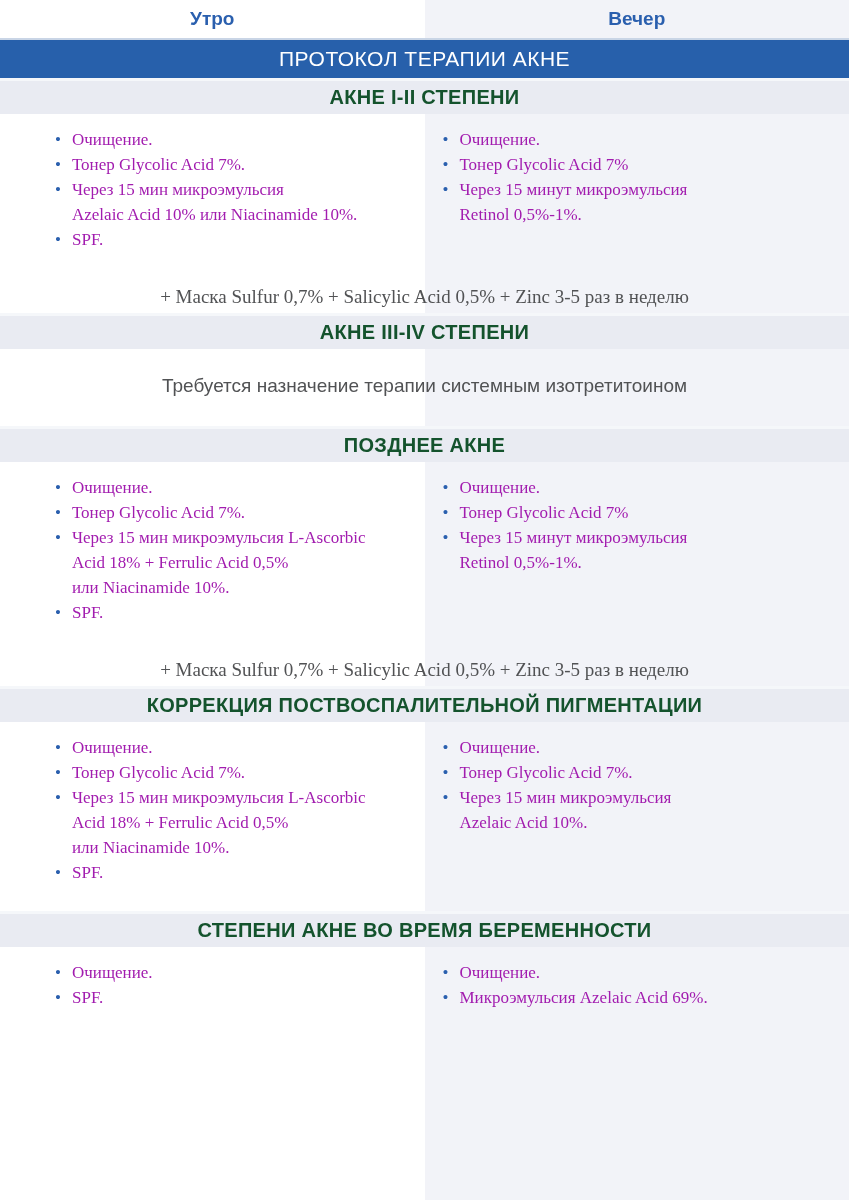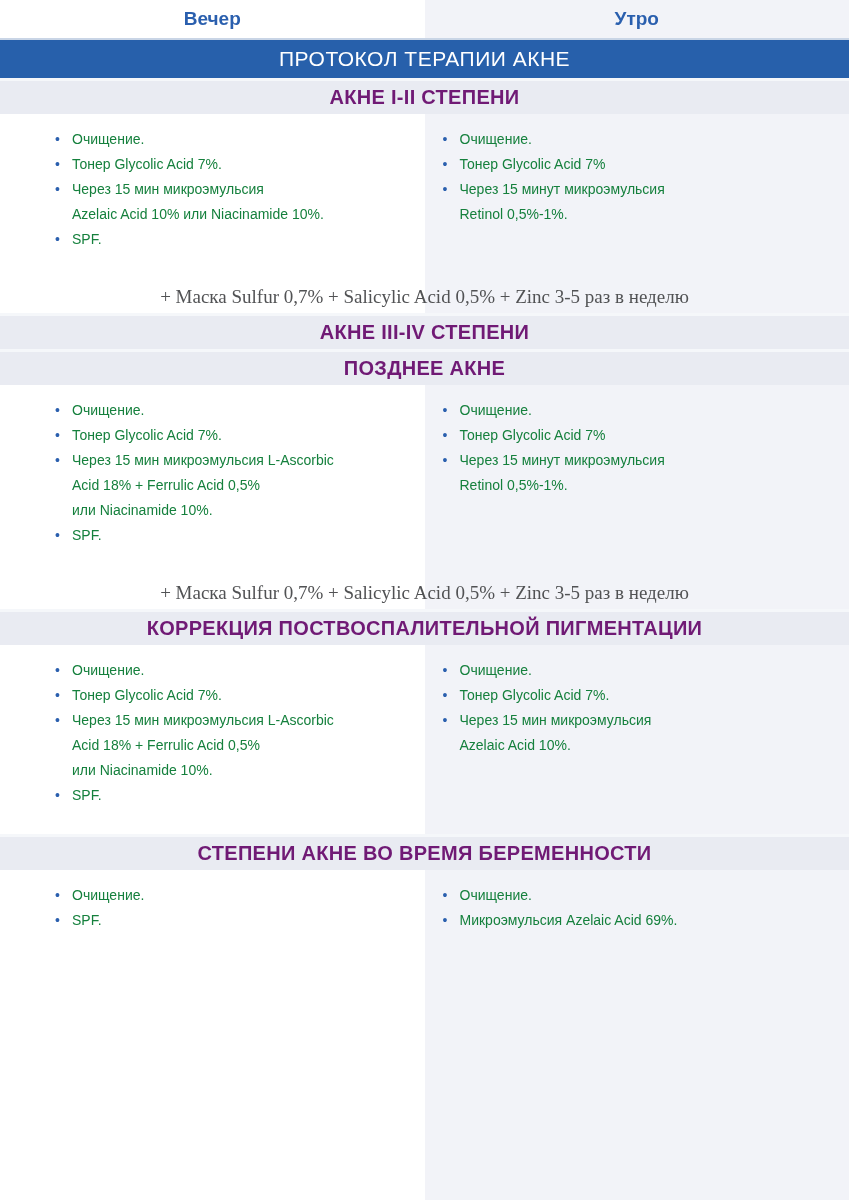--- a/index.html
+++ b/index.html
@@ -8,48 +8,48 @@
   .content { position:relative; z-index:1; }
 
   .col-headers { display:flex; height:38px; border-bottom:2px solid #c9d5e6; }
   .col-header { flex:1 1 50%; display:flex; align-items:center; justify-content:center;
                 color:#2a5fae; font-weight:bold; font-size:19px; }
 
   .title-bar { height:38px; background:#2760ab; color:#ffffff; font-weight:normal;
                font-size:21px; letter-spacing:0.5px; display:flex; align-items:center; justify-content:center; }
 
   .section-heading { height:33px; border-top:3px solid #f5f7fa; background:#e9ebf2;
-                     color:#701a75; font-weight:bold; font-size:20px; letter-spacing:0.3px;
+                     color:#14532d; font-weight:bold; font-size:20px; letter-spacing:0.3px;
                      display:flex; align-items:center; justify-content:center; }
 
   .section-body { display:flex; padding:13px 0 26px; }
   .cell { width:50%; box-sizing:border-box; }
   .cell-left  { padding-left:55px; padding-right:22px; }
   .cell-right { padding-left:18px; padding-right:22px; }
 
   ul.items { margin:0; padding:0; list-style:none; }
-  li.item { position:relative; padding-left:17px; font-size:14px; line-height:25px;
-            color:#15803d; white-space:pre-line; }
+  li.item { position:relative; padding-left:17px; font-size:17px; line-height:25px;
+            color:#a21caf; white-space:pre-line;font-family:Liberation Serif, serif; }
   li.item::before { content:"\2022"; position:absolute; left:0; top:0; color:#2a5fae; }
 
   .section-footnote { text-align:center; font-size:19px; line-height:25px; color:#515254;
                       margin-top:6px; padding-bottom:4px;font-family:Liberation Serif, serif; }
   .section-note { text-align:center; font-size:19px; line-height:25px; color:#515254;
                   padding:24px 0 28px; }
 </style>
 </head>
 <body>
 
 <div class="page">
   <div class="right-col-bg"></div>
   <div class="content">
 
     <div class="col-headers">
+      <div class="col-header">Утро</div>
       <div class="col-header">Вечер</div>
-      <div class="col-header">Утро</div>
     </div>
 
     <div class="title-bar">ПРОТОКОЛ ТЕРАПИИ АКНЕ</div>
 
     <div id="sections">
         <div class="section-heading">АКНЕ I-II СТЕПЕНИ</div>
         <div class="section-body">
           <div class="cell cell-left">
             <ul class="items">
               <li class="item">Очищение.</li>
@@ -63,20 +63,21 @@
             <ul class="items">
               <li class="item">Очищение.</li>
               <li class="item">Тонер Glycolic Acid 7%</li>
               <li class="item">Через 15 минут микроэмульсия
 Retinol 0,5%-1%.</li>
             </ul>
           </div>
         </div>
         <div class="section-footnote">+ Маска Sulfur 0,7% + Salicylic Acid 0,5% + Zinc 3-5 раз в неделю</div>
         <div class="section-heading">АКНЕ III-IV СТЕПЕНИ</div>
+        <div class="section-note">Требуется назначение терапии системным изотретитоином</div>
         <div class="section-heading">ПОЗДНЕЕ АКНЕ</div>
         <div class="section-body">
           <div class="cell cell-left">
             <ul class="items">
               <li class="item">Очищение.</li>
               <li class="item">Тонер Glycolic Acid 7%.</li>
               <li class="item">Через 15 мин микроэмульсия L-Ascorbic
 Acid 18% + Ferrulic Acid 0,5%
 или Niacinamide 10%.</li>
               <li class="item">SPF.</li>

